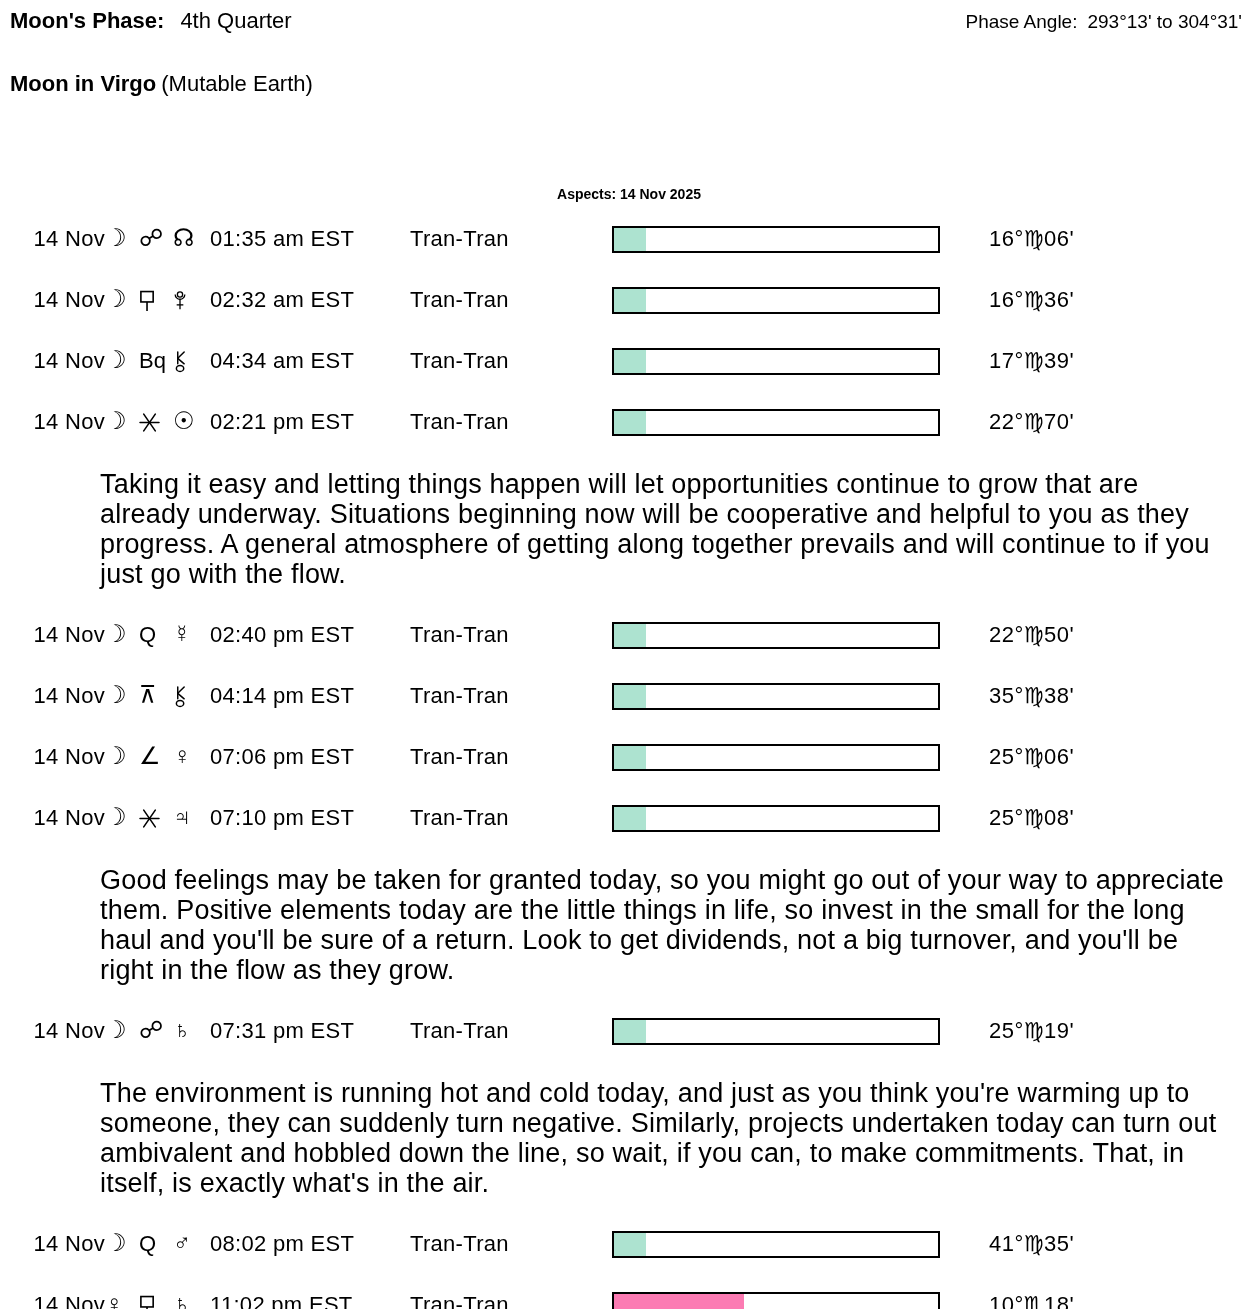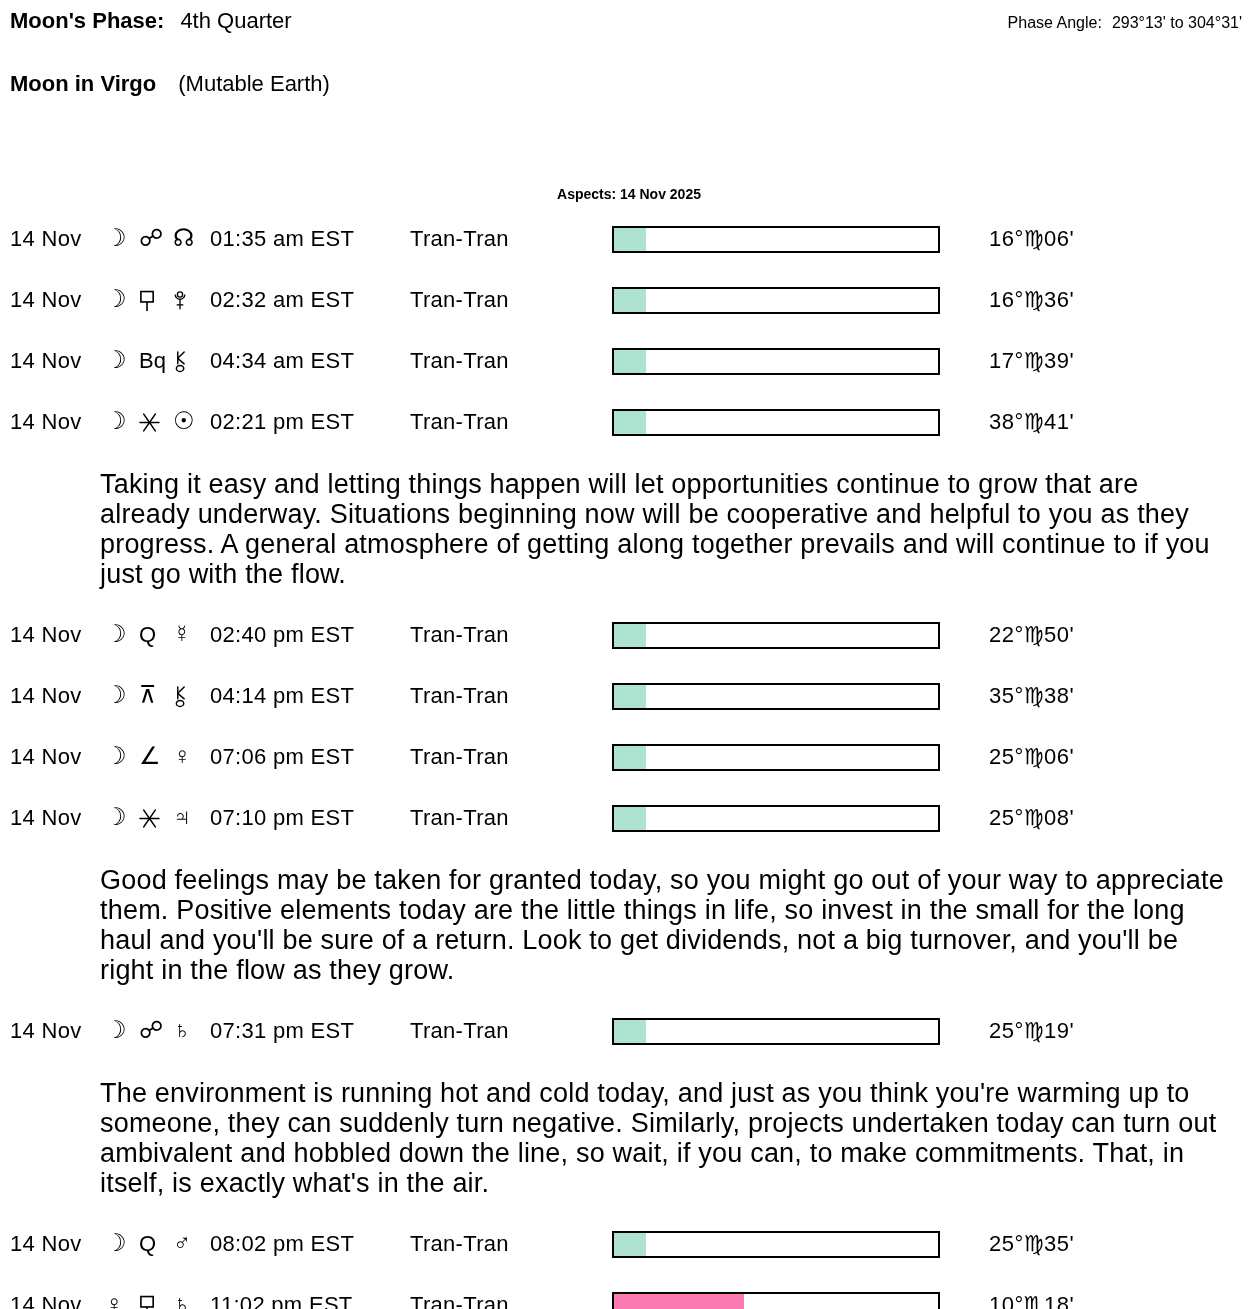--- a/index.html
+++ b/index.html
@@ -9,41 +9,41 @@
     font-family:"Liberation Sans","DejaVu Sans",sans-serif;
     font-size:22px;
     overflow:hidden;
   }
   .page { padding:8px 0 0 10px; }
 
   
   .hline { margin:0 0 37px 0; display:flex; align-items:baseline; }
   .hline .b { font-weight:bold; }
   .phase-line { justify-content:space-between; padding-right:16px; }
-  .phase-angle { font-size:16px; }
+  .phase-angle { font-size:19px; }
   .phase-angle .val { margin-left:10px; }
-  .gap-lg { margin-left:22px; }
+  .gap-lg { margin-left:5px; }
   .gap-md { margin-left:16px; }
   .gap-sm { margin-left:8px; }
 
   
   .aspects-title {
     margin:89px 10px 23px 0;
     text-align:center;
     font-weight:bold;
     font-size:14px;
   }
 
   
   .arow {
     display:flex; align-items:center;
     height:28px; margin-bottom:33px;
     letter-spacing:0.3px;
   }
-  .c-date { width:95px; }
+  .c-date { width:95px;text-align:right; }
   .c-sym  { width:105px; display:flex; align-items:center; }
   .c-sym .slot { width:34px; text-align:left; }
   .sym { font-size:24px; line-height:1; }
   .sym.ltr { font-size:22px; letter-spacing:0; }
   .sym svg { vertical-align:middle; display:inline-block; }
   .c-time { width:200px; }
   .c-type { width:202px; }
   .c-bar {
     width:324px; height:23px;
     border:2px solid #000;
@@ -157,21 +157,21 @@
                 <line x1="15.5" y1="2" x2="4.5" y2="18"></line>
               </g>
             </svg></span></span>
       <span class="slot"><span class="sym">☉</span></span>
     </span>
     <span class="c-time">02:21 pm EST</span>
     <span class="c-type">Tran-Tran</span>
     <span class="c-bar">
         <span class="fill" style="width: 10%; background: rgb(173, 227, 208);"></span>
       </span>
-    <span class="c-val">38°♍41'</span>
+    <span class="c-val">22°♍70'</span>
   </div>
   <p class="note">Taking it easy and letting things happen will let opportunities continue to grow that are already underway. Situations beginning now will be cooperative and helpful to you as they progress. A general atmosphere of getting along together prevails and will continue to if you just go with the flow.</p>
 
   <div class="arow">
     <span class="c-date">14 Nov</span>
     <span class="c-sym">
       <span class="slot"><span class="sym">☽</span></span>
       <span class="slot"><span class="sym ltr">Q</span></span>
       <span class="slot"><span class="sym">☿</span></span>
     </span>
@@ -263,21 +263,21 @@
     <span class="c-sym">
       <span class="slot"><span class="sym">☽</span></span>
       <span class="slot"><span class="sym ltr">Q</span></span>
       <span class="slot"><span class="sym">♂</span></span>
     </span>
     <span class="c-time">08:02 pm EST</span>
     <span class="c-type">Tran-Tran</span>
     <span class="c-bar">
         <span class="fill" style="width: 10%; background: rgb(173, 227, 208);"></span>
       </span>
-    <span class="c-val">25°♍35'</span>
+    <span class="c-val">41°♍35'</span>
   </div>
 
   <div class="arow">
     <span class="c-date">14 Nov</span>
     <span class="c-sym">
       <span class="slot"><span class="sym">♀</span></span>
       <span class="slot"><span class="sym"><svg viewBox="0 0 18 23" width="17" height="22">
               <rect x="2" y="1.5" width="13" height="11" fill="none" stroke="#000" stroke-width="1.7"></rect>
               <line x1="8.5" y1="12.5" x2="8.5" y2="22" stroke="#000" stroke-width="1.7"></line>
             </svg></span></span>

